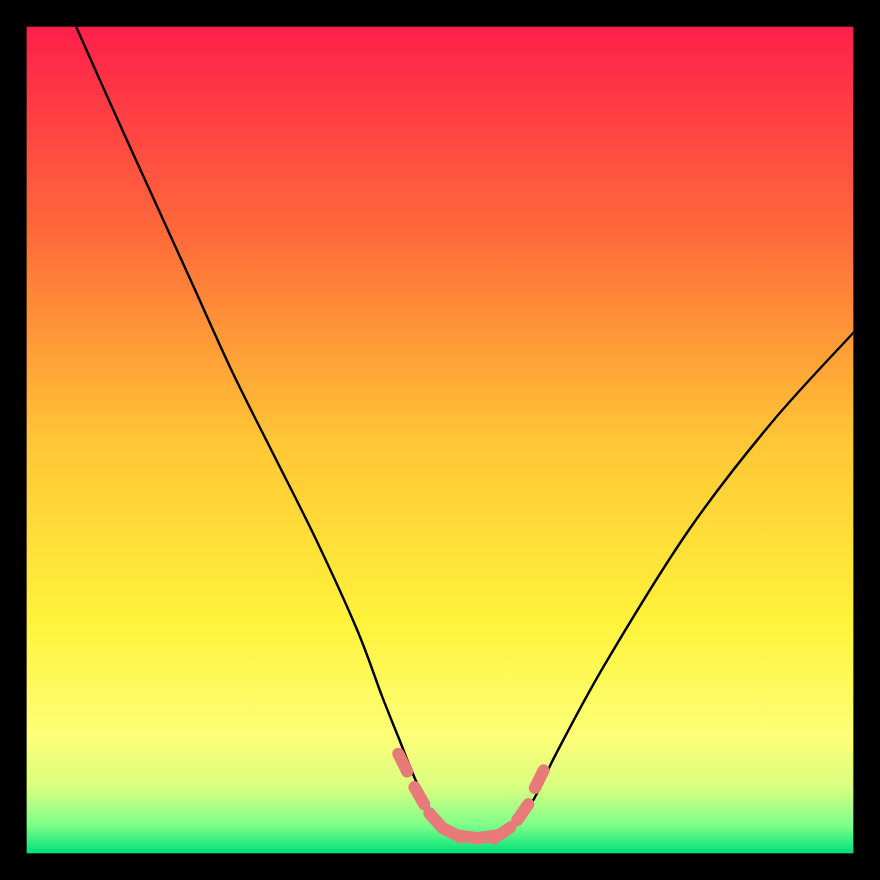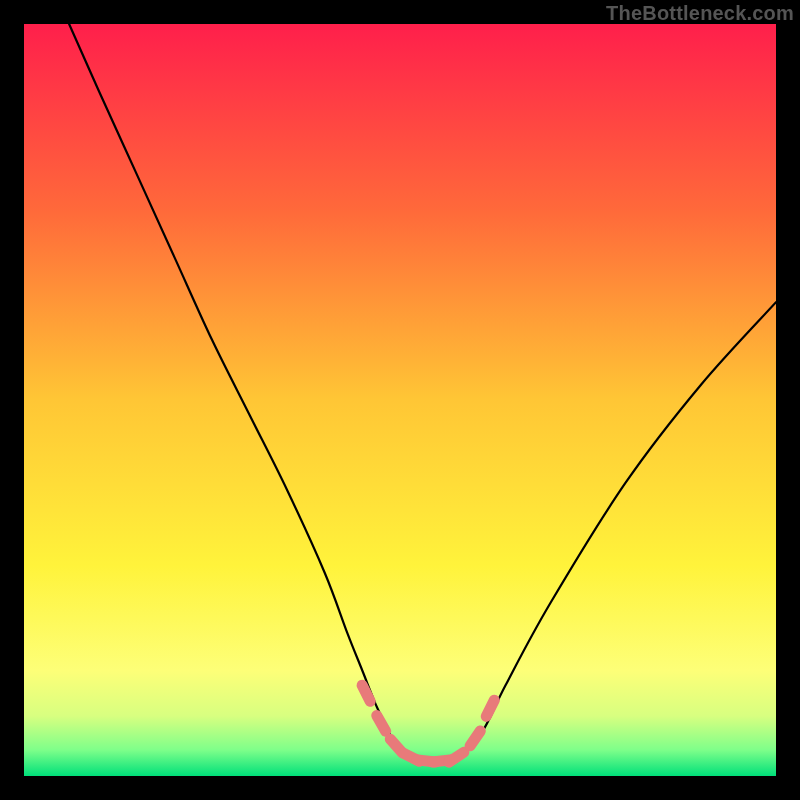--- a/index.html
+++ b/index.html
@@ -34,21 +34,20 @@
     font-size: 20px;
     font-weight: 600;
     color: #555;
     letter-spacing: 0.2px;
   }
 </style>
 </head>
 <body>
 
 <div class="frame">
-  <div class="watermark">TheBottleneck.com</div>
   <div class="plot-area">
     <svg id="chart-svg" width="752" height="752" viewBox="0 0 752 752" preserveAspectRatio="none">
       <defs>
         <linearGradient id="bg-grad" x1="0" y1="0" x2="0" y2="1">
             <stop offset="0%" stop-color="#ff1f4b"></stop>
             <stop offset="25%" stop-color="#ff6a3a"></stop>
             <stop offset="50%" stop-color="#ffc635"></stop>
             <stop offset="72%" stop-color="#fff33b"></stop>
             <stop offset="86%" stop-color="#fdff78"></stop>
             <stop offset="92%" stop-color="#d8ff80"></stop>

